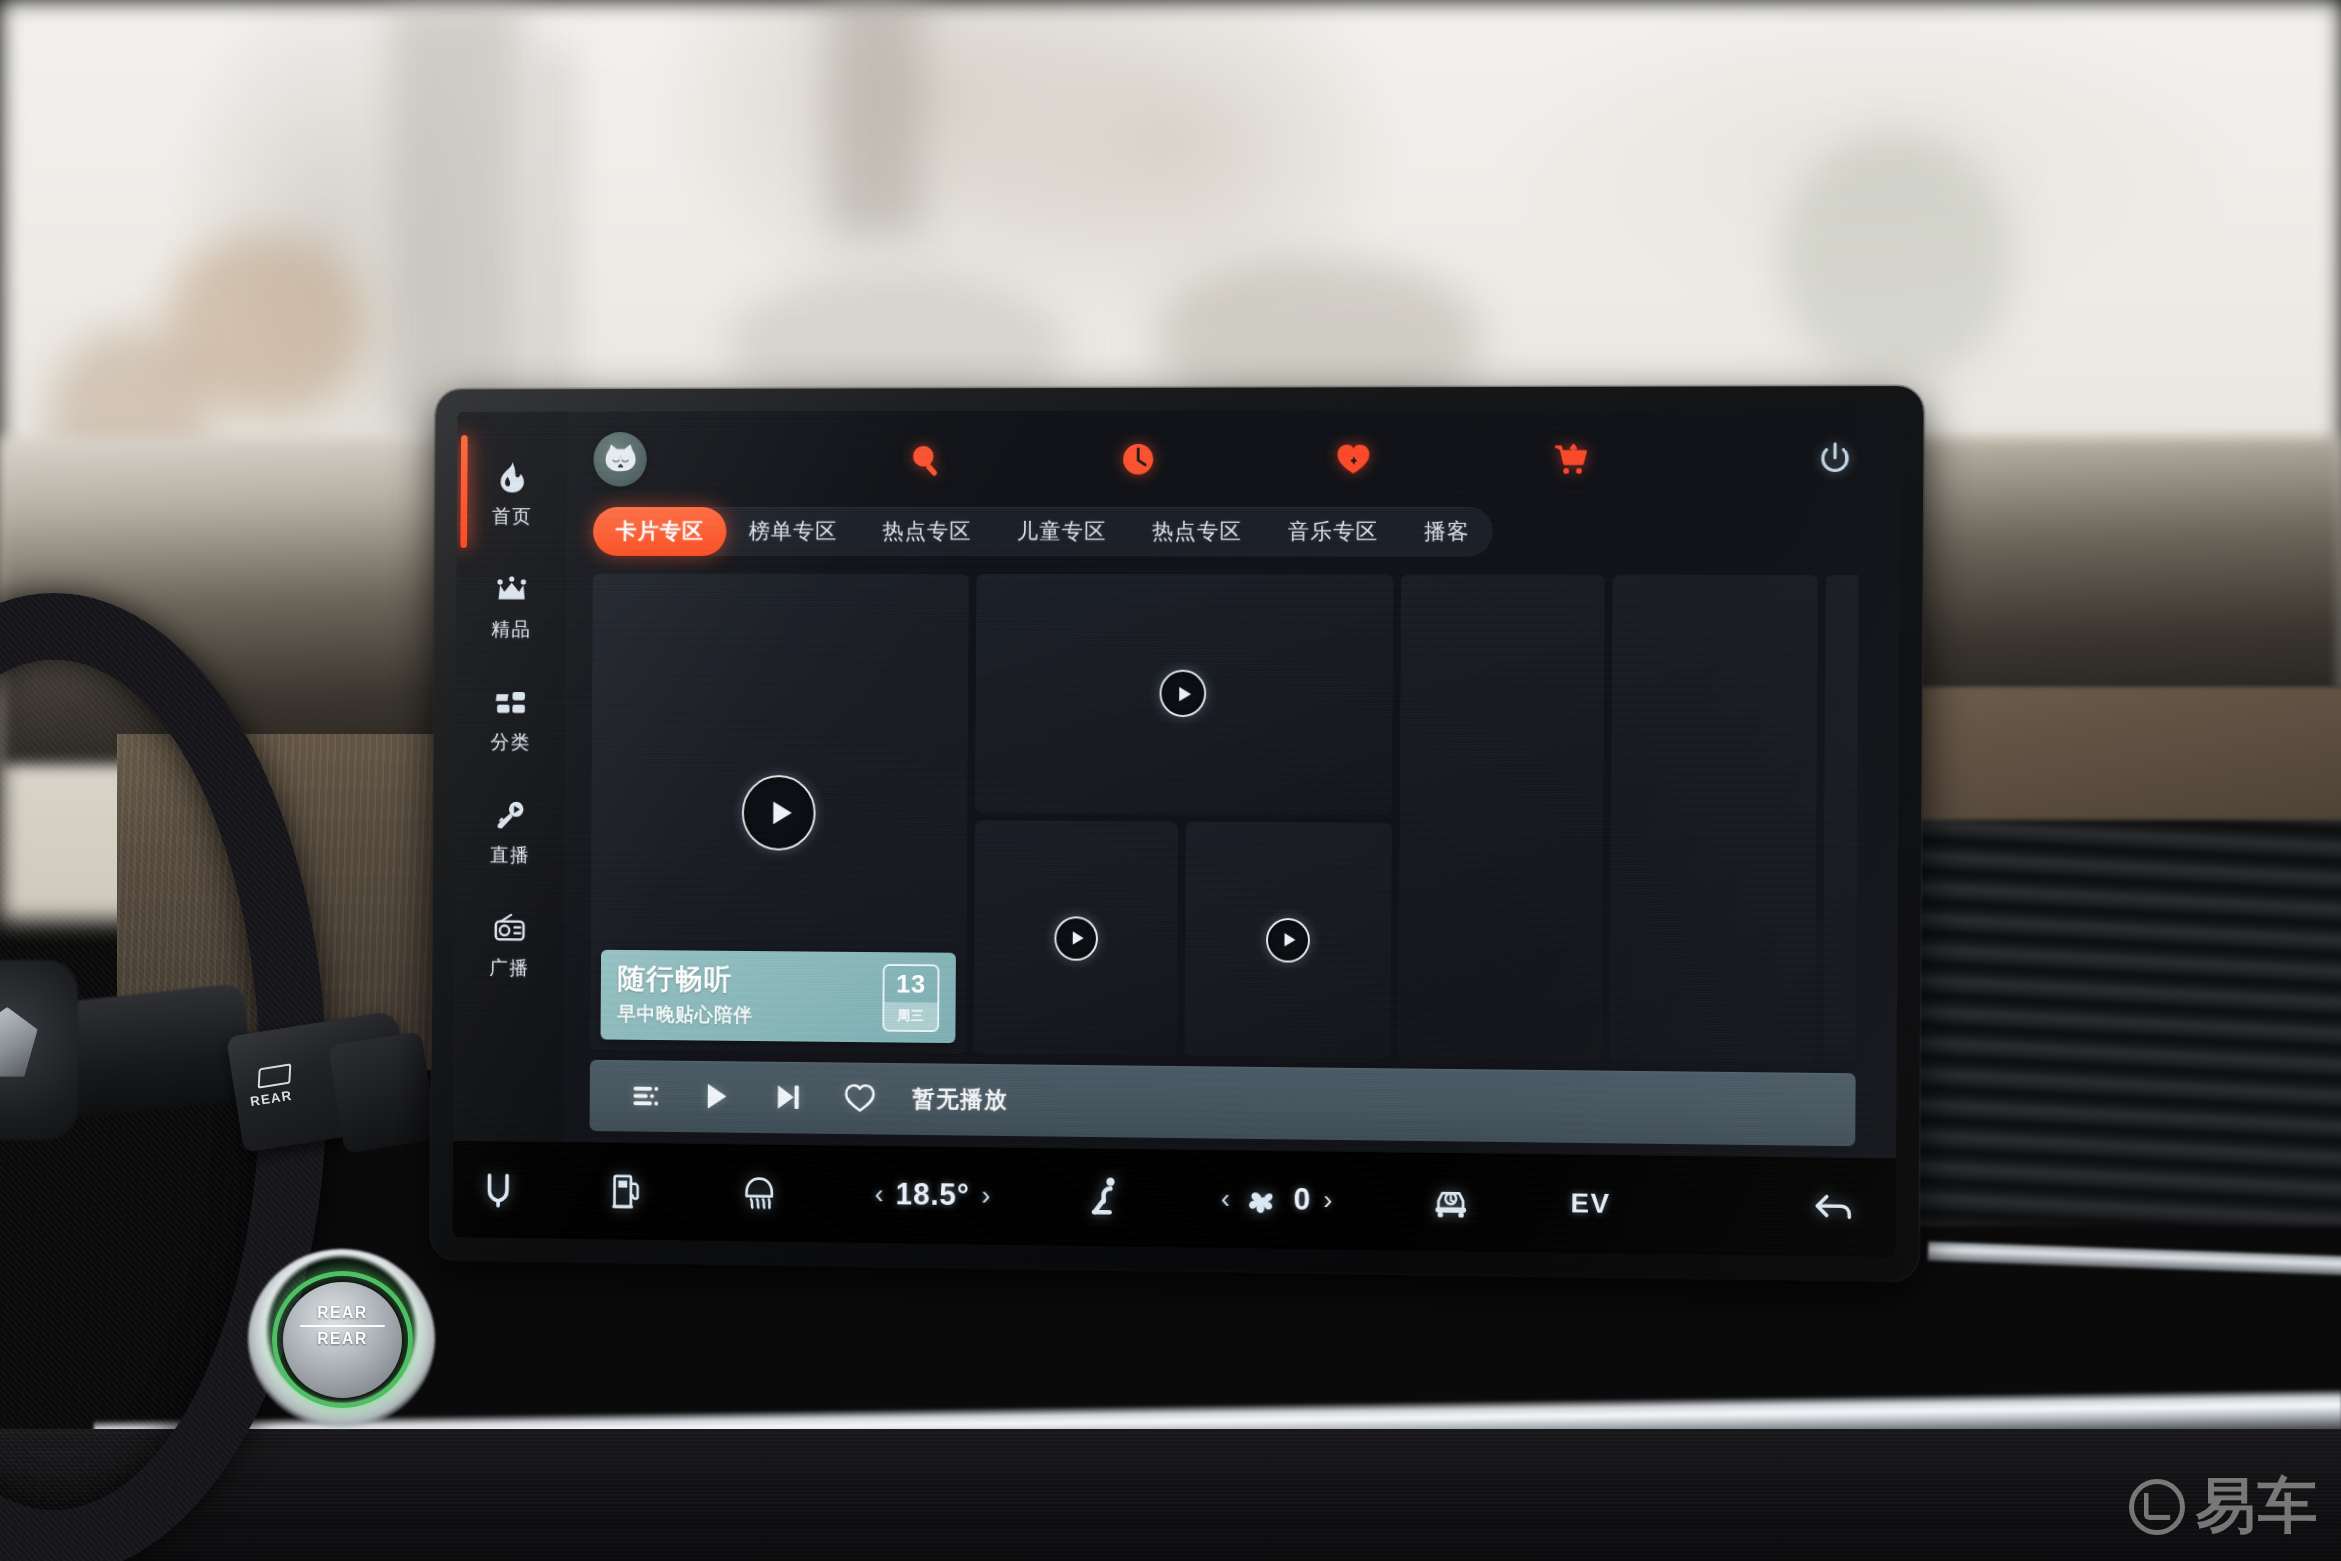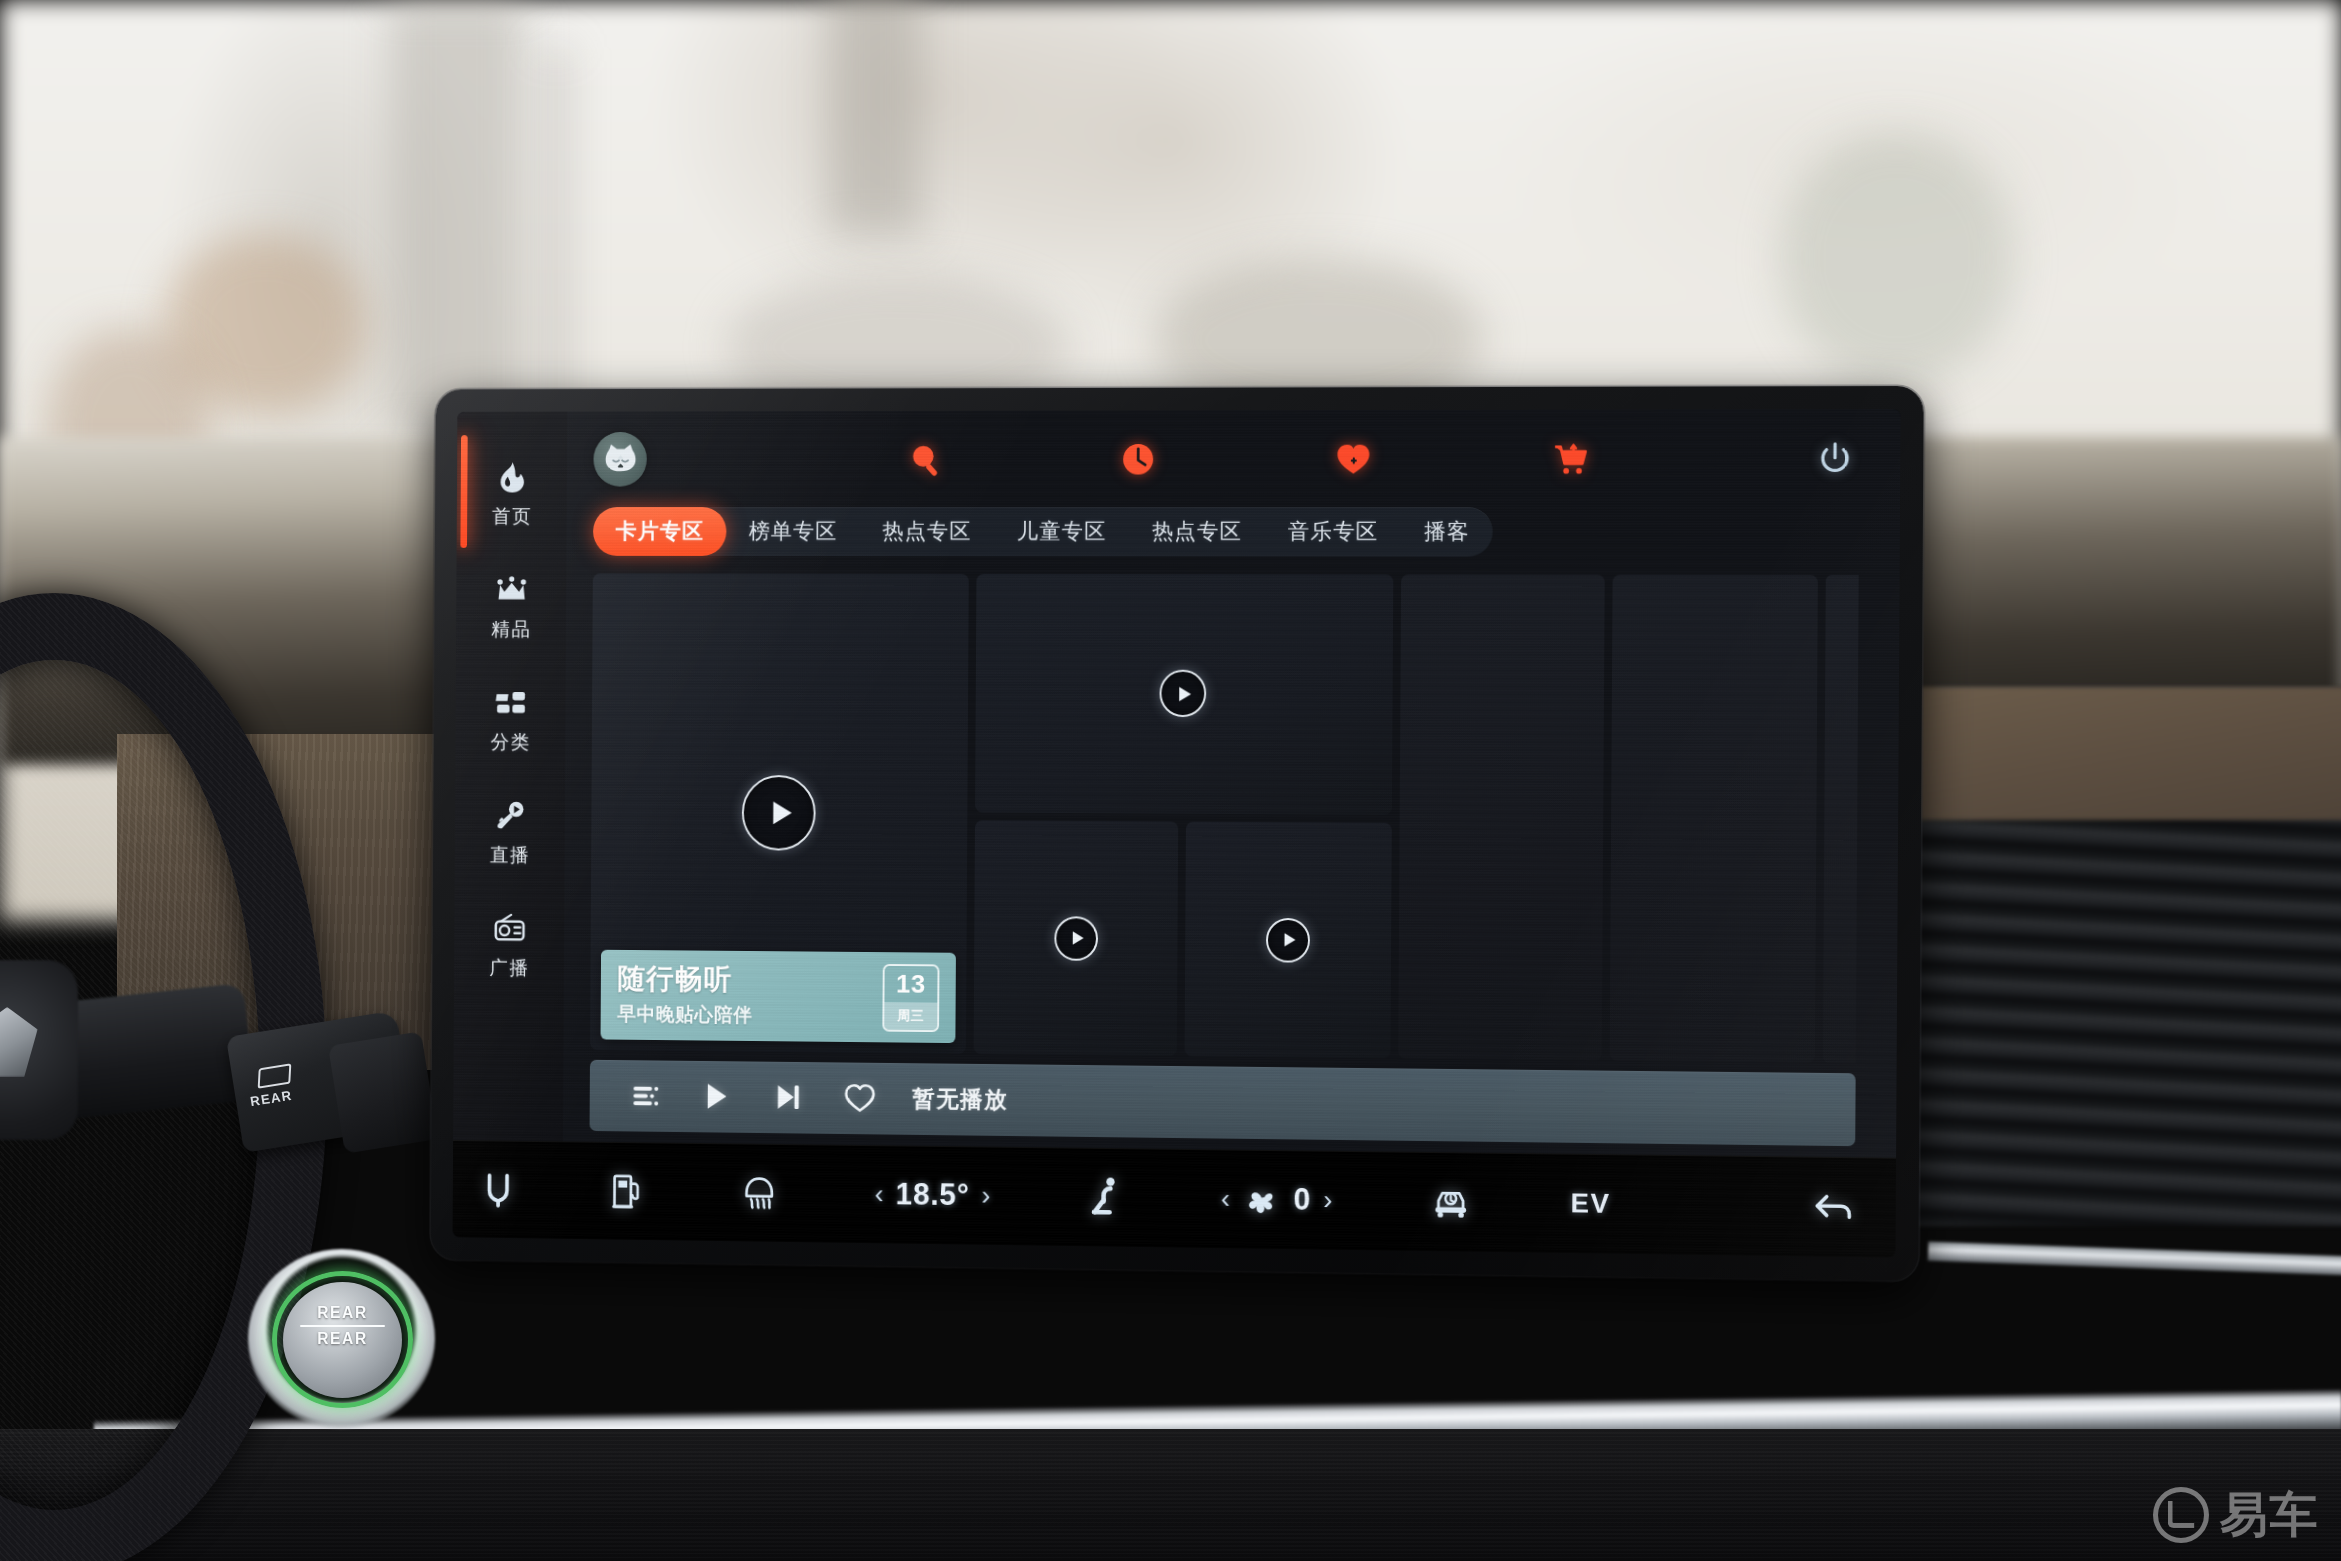--- a/index.html
+++ b/index.html
@@ -376,21 +376,21 @@
     width:56px; height:56px; border-radius:50%; border:5.5px solid rgba(255,255,255,.82);
     position:relative;
   }
   .wm-logo::after{
     content:""; position:absolute; left:50%; top:50%; width:22px; height:22px;
     transform:translate(-50%,-52%);
     border-left:5.5px solid rgba(255,255,255,.82);
     border-bottom:5.5px solid rgba(255,255,255,.82);
     border-radius:0 0 0 6.2px;
   }
-  .wm-text{ font-size:48px; color:rgba(255,255,255,.82); font-weight:700; letter-spacing:1.6px; }
+  .wm-text{ font-size:60px; color:rgba(255,255,255,.82); font-weight:700; letter-spacing:1.6px; }
 
   
   .glass-glare{
     position:absolute; inset:0; z-index:55; pointer-events:none; border-radius:26.5px;
     background:linear-gradient(118deg, rgba(255,255,255,.06) 0%, rgba(255,255,255,0) 26%,
                rgba(255,255,255,0) 72%, rgba(255,255,255,.035) 100%);
   }
 </style>
 </head>
 <body>

